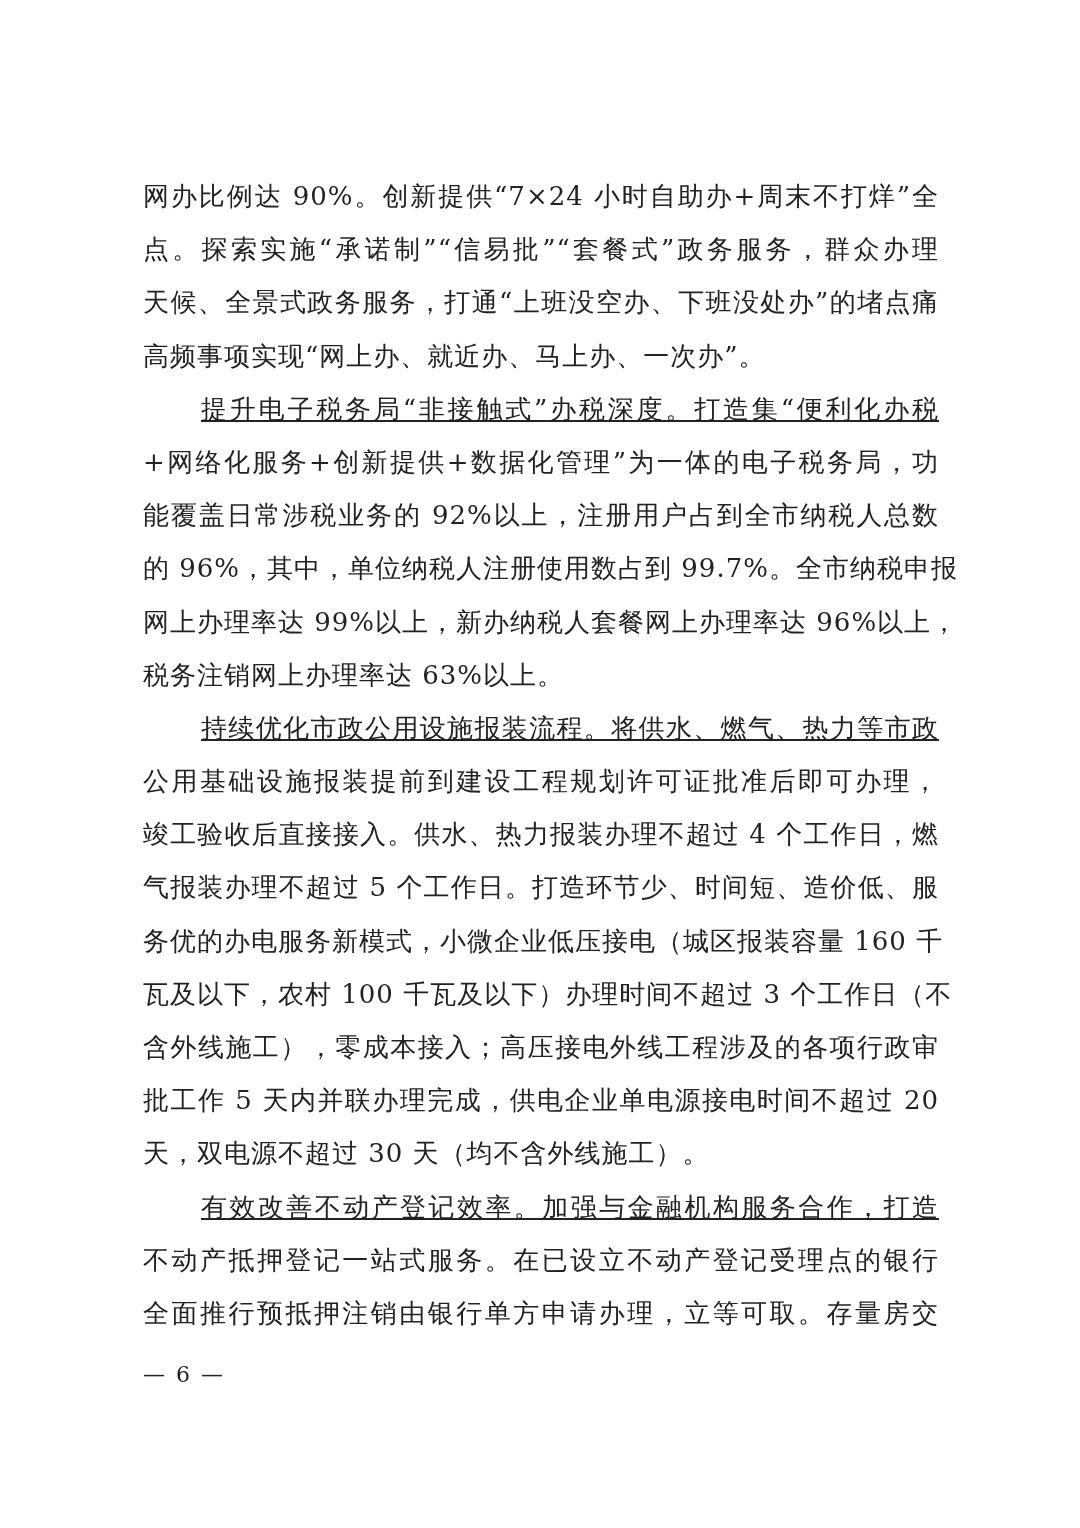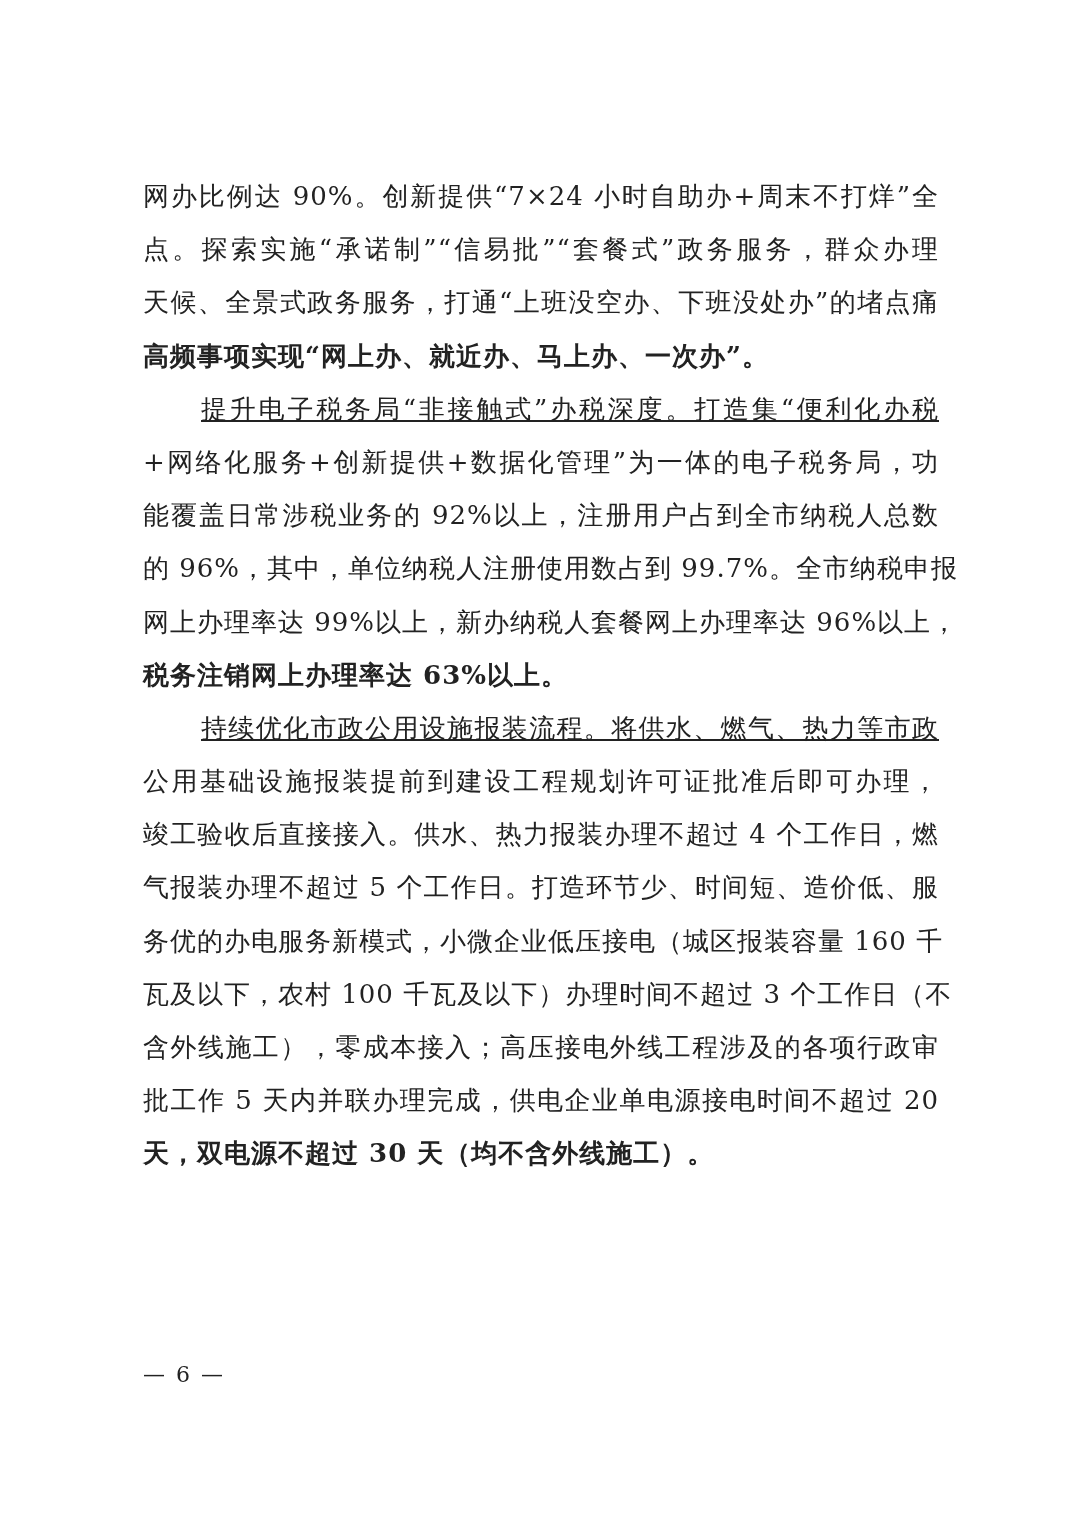--- a/index.html
+++ b/index.html
@@ -33,21 +33,20 @@
       line-height: 44px;
       font-size: 26px;
       white-space: nowrap;
       text-align: justify;
       text-align-last: justify;
       letter-spacing: 1px;
       overflow: visible;
     }
     .line.last {
       text-align-last: left;
-      font-weight: bold;
     }
     .line.indent {
       padding-left: 58px;
       text-decoration: underline;
     }
     .page-number {
       position: absolute;
       left: 143px;
       top: 1360px;
       font-size: 22px;
@@ -83,17 +82,22 @@
       <div class="line">公用基础设施报装提前到建设工程规划许可证批准后即可办理，</div>
       <div class="line">竣工验收后直接接入。供水、热力报装办理不超过 4 个工作日，燃</div>
       <div class="line">气报装办理不超过 5 个工作日。打造环节少、时间短、造价低、服</div>
       <div class="line">务优的办电服务新模式，小微企业低压接电（城区报装容量 160 千</div>
       <div class="line">瓦及以下，农村 100 千瓦及以下）办理时间不超过 3 个工作日（不</div>
       <div class="line">含外线施工），零成本接入；高压接电外线工程涉及的各项行政审</div>
       <div class="line">批工作 5 天内并联办理完成，供电企业单电源接电时间不超过 20</div>
       <div class="line last">天，双电源不超过 30 天（均不含外线施工）。</div>
     </div>
 
+    <div class="paragraph">
+      <div class="line indent">有效改善不动产登记效率。加强与金融机构服务合作，打造</div>
+      <div class="line">不动产抵押登记一站式服务。在已设立不动产登记受理点的银行</div>
+      <div class="line">全面推行预抵押注销由银行单方申请办理，立等可取。存量房交</div>
+    </div>
 
   </div>
 
   <div class="page-number">— 6 —</div>
 </div>
 
 </body></html>

